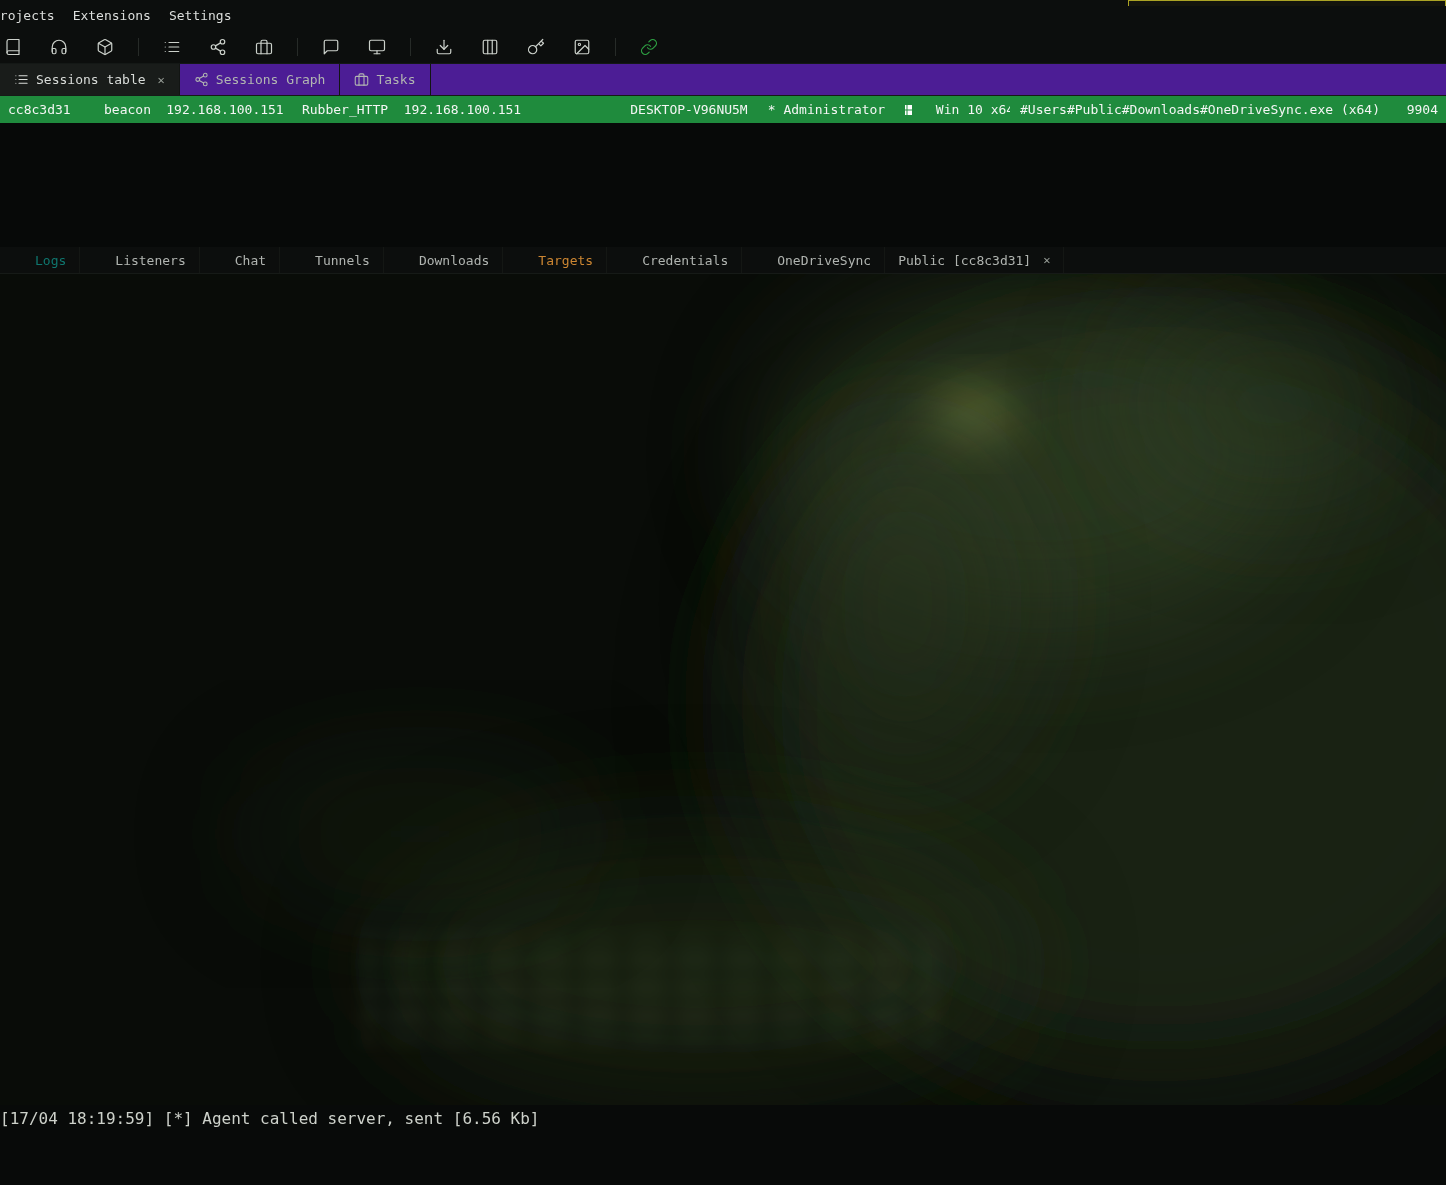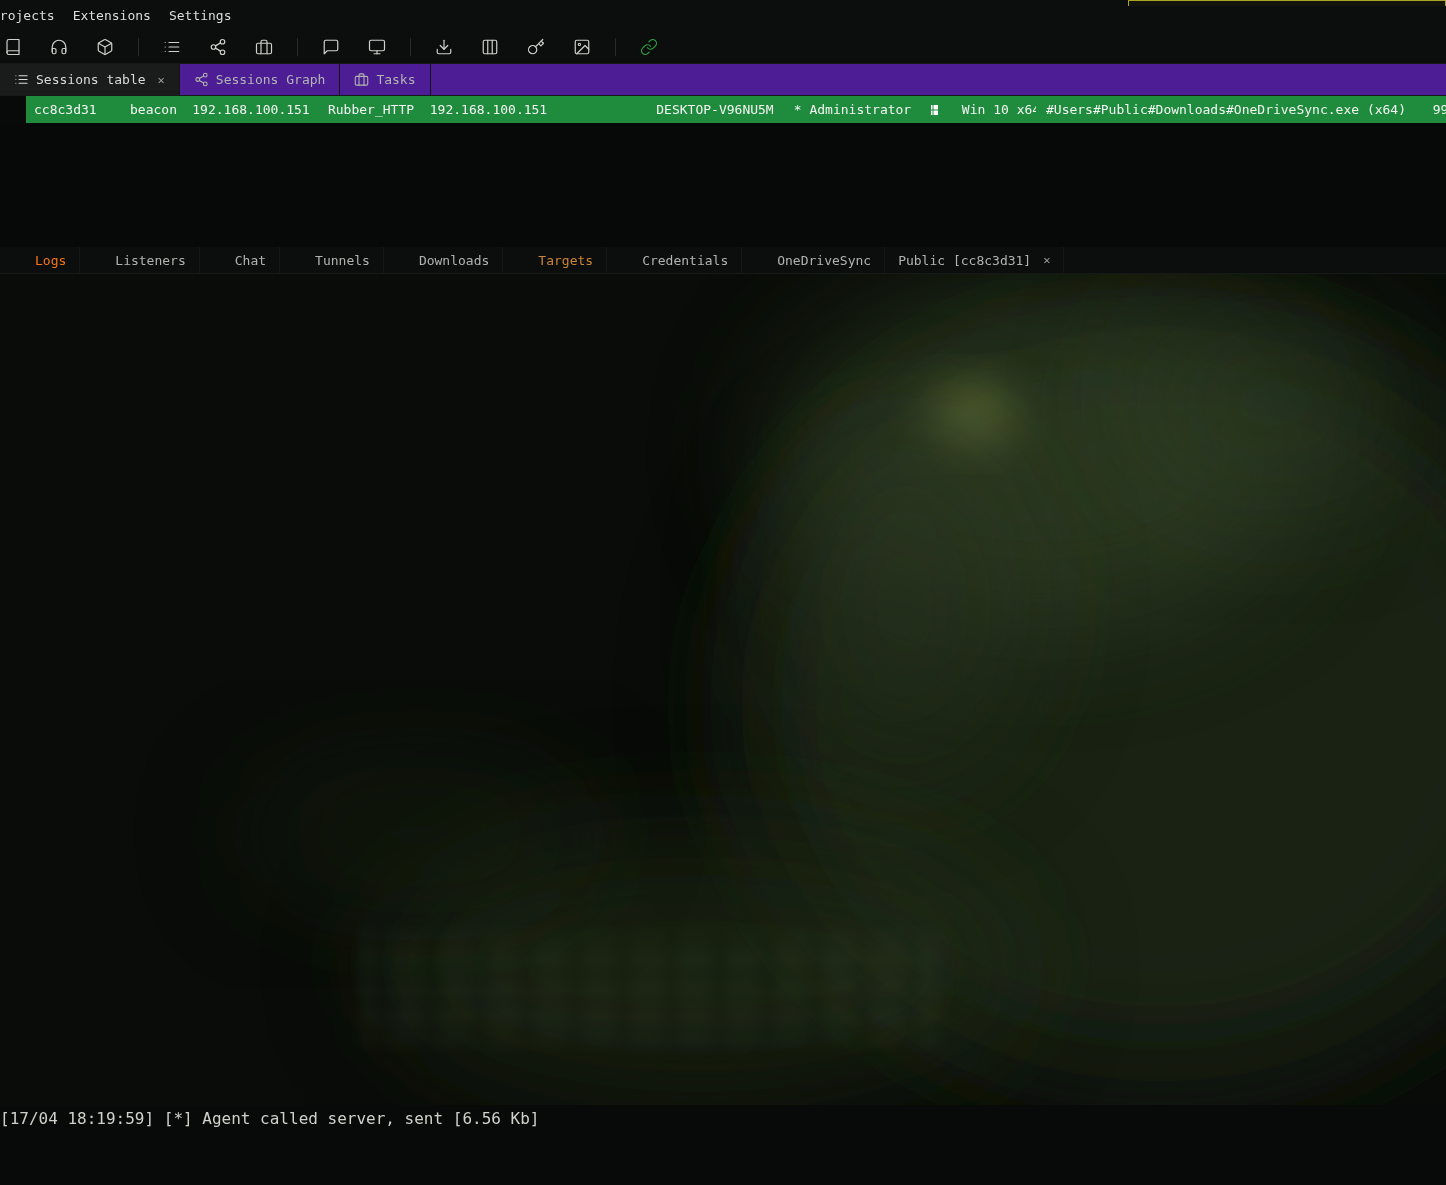--- a/index.html
+++ b/index.html
@@ -39,21 +39,21 @@
   .tab svg { width:15px; height:15px; fill:none; stroke:currentColor; stroke-width:1.7; stroke-linecap:round; stroke-linejoin:round; }
   .tab.active { background:#191c1a; color:#d9dcd9; }
   .x { color:#9aa09a; font-size:12px; margin-left:5px; cursor:pointer; }
 
   
   .grid11 { display:grid; grid-template-columns:95px 65px 130px 110px 125px 105px 118px 157px 105px 380px 56px; align-items:center; }
   .thead { height:25px; background:#0c0e0d; color:#c6cac6; font-size:13px; border-bottom:1px solid #151916; }
   .thead span { text-align:center; }
   .thead span:first-child { text-align:left; padding-left:10px; }
   .thead span:last-child  { text-align:right; padding-right:8px; }
-  .trow { height:27px; color:#f4f6f4; font-size:13px; cursor:pointer;margin-left:26px; }
+  .trow { height:27px; color:#f4f6f4; font-size:13px; cursor:pointer; }
   .trow .cell { text-align:center; overflow:hidden; white-space:nowrap; }
   .trow .cell:first-child { text-align:left; padding-left:8px; }
   .trow .cell:last-child  { text-align:right; padding-right:8px; }
   .os-cell { display:flex; align-items:center; justify-content:center; gap:23px; }
   .win-icon svg { width:12px; height:12px; fill:#ffffff; stroke:none; display:block; }
   .table-empty { height:124px; background:#070908; }
 
   
   .panelbar { display:flex; height:27px; background:#0c0e0d; border-bottom:1px solid #161a17; font-size:13px; align-items:stretch; }
   .ptab { display:flex; align-items:center; gap:7px; padding:0 13px; color:#b0b4b0; border-right:1px solid #141714; cursor:pointer; }
@@ -246,21 +246,21 @@
         </span>
         <span>Win 10 x64</span>
       </span>
     <span class="cell">#Users#Public#Downloads#OneDriveSync.exe (x64)</span>
     <span class="cell">9904</span>
   </div>
 
   <div class="table-empty"></div>
 
   <div class="panelbar">
-    <div class="ptab" style="color: #f97316;">
+    <div class="ptab" style="color: #0f766e;">
         <svg viewBox="0 0 24 24">
           <path d="M4 19.5A2.5 2.5 0 0 1 6.5 17H20"></path>
           <path d="M6.5 2H20v20H6.5A2.5 2.5 0 0 1 4 19.5v-15A2.5 2.5 0 0 1 6.5 2z"></path>
         </svg>
         <span>Logs</span>
       </div>
     <div class="ptab">
         <svg viewBox="0 0 24 24">
           <path d="M3 18v-6a9 9 0 0 1 18 0v6"></path>
           <path d="M21 19a2 2 0 0 1-2 2h-1a2 2 0 0 1-2-2v-3a2 2 0 0 1 2-2h3zM3 19a2 2 0 0 0 2 2h1a2 2 0 0 0 2-2v-3a2 2 0 0 0-2-2H3z"></path>

